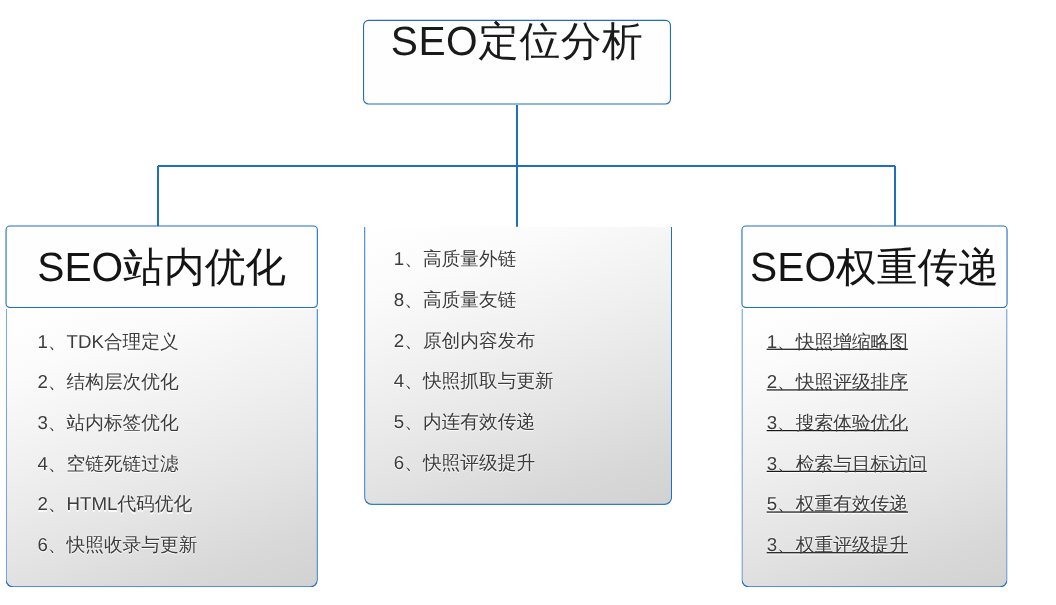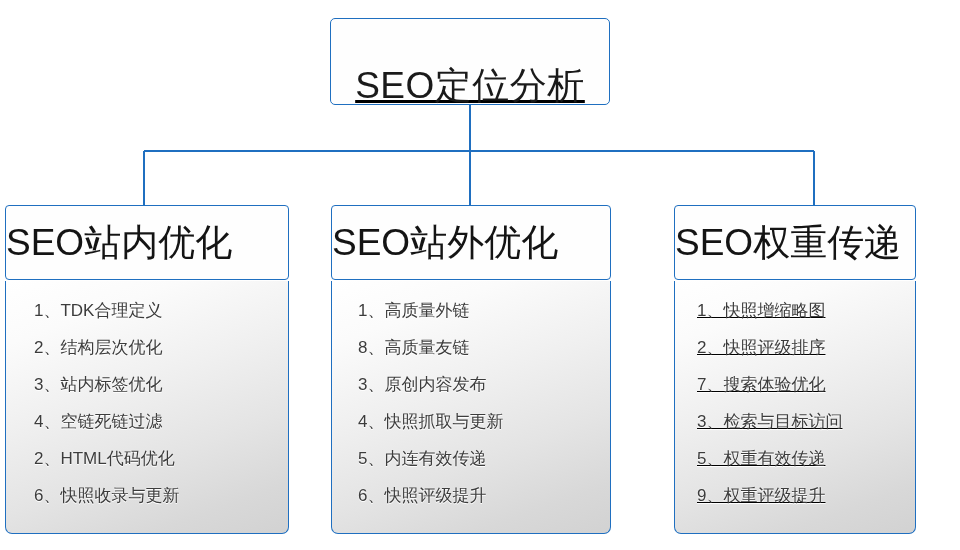--- a/index.html
+++ b/index.html
@@ -32,30 +32,29 @@
     height: 550px;
     z-index: 1;
   }
 
   
   .root-box {
     position: absolute;
     left: 330px;
     top: 18px;
     width: 280px;
-    height: 87px;
+    height: 77px;
     box-sizing: border-box;
     border: 1.6px solid #1f6fc0;
     border-radius: 5px;
     background: #fefefe;
     z-index: 2;
     display: flex;
-    align-items: flex-end;
+    align-items: flex-start;
     justify-content: center;
-    text-decoration: underline;
   }
   .root-title {
     font-size: 37px;
     color: #1a1a1a;
     letter-spacing: 0.5px;
     line-height: 1;
     white-space: nowrap;
   }
 
   
@@ -69,21 +68,21 @@
   .group.g2 { left: 674px; width: 242px; }
 
   .group-header {
     box-sizing: border-box;
     height: 75px;
     border: 1.6px solid #1f6fc0;
     border-radius: 4px;
     background: #fefefe;
     display: flex;
     align-items: center;
-    justify-content: flex-start;
+    justify-content: center;
     position: relative;
     z-index: 3;
   }
   .group-header-title {
     font-size: 37px;
     color: #141414;
     line-height: 1;
     white-space: nowrap;
   }
 
@@ -150,44 +149,41 @@
         <li>2、结构层次优化</li>
         <li>3、站内标签优化</li>
         <li>4、空链死链过滤</li>
         <li>2、HTML代码优化</li>
         <li>6、快照收录与更新</li>
       </ul>
     </div>
   </div>
 
   <div class="group g1">
-    <div class="group-header">
-      <div class="group-header-title">SEO站外优化</div>
-    </div>
     <div class="group-body">
       <ul class="item-list">
         <li>1、高质量外链</li>
         <li>8、高质量友链</li>
-        <li>3、原创内容发布</li>
+        <li>2、原创内容发布</li>
         <li>4、快照抓取与更新</li>
         <li>5、内连有效传递</li>
         <li>6、快照评级提升</li>
       </ul>
     </div>
   </div>
 
   <div class="group g2">
     <div class="group-header">
       <div class="group-header-title">SEO权重传递</div>
     </div>
     <div class="group-body">
       <ul class="item-list">
         <li>1、快照增缩略图</li>
         <li>2、快照评级排序</li>
-        <li>7、搜索体验优化</li>
+        <li>3、搜索体验优化</li>
         <li>3、检索与目标访问</li>
         <li>5、权重有效传递</li>
-        <li>9、权重评级提升</li>
+        <li>3、权重评级提升</li>
       </ul>
     </div>
   </div>
 
 </div>
 
 </body></html>

